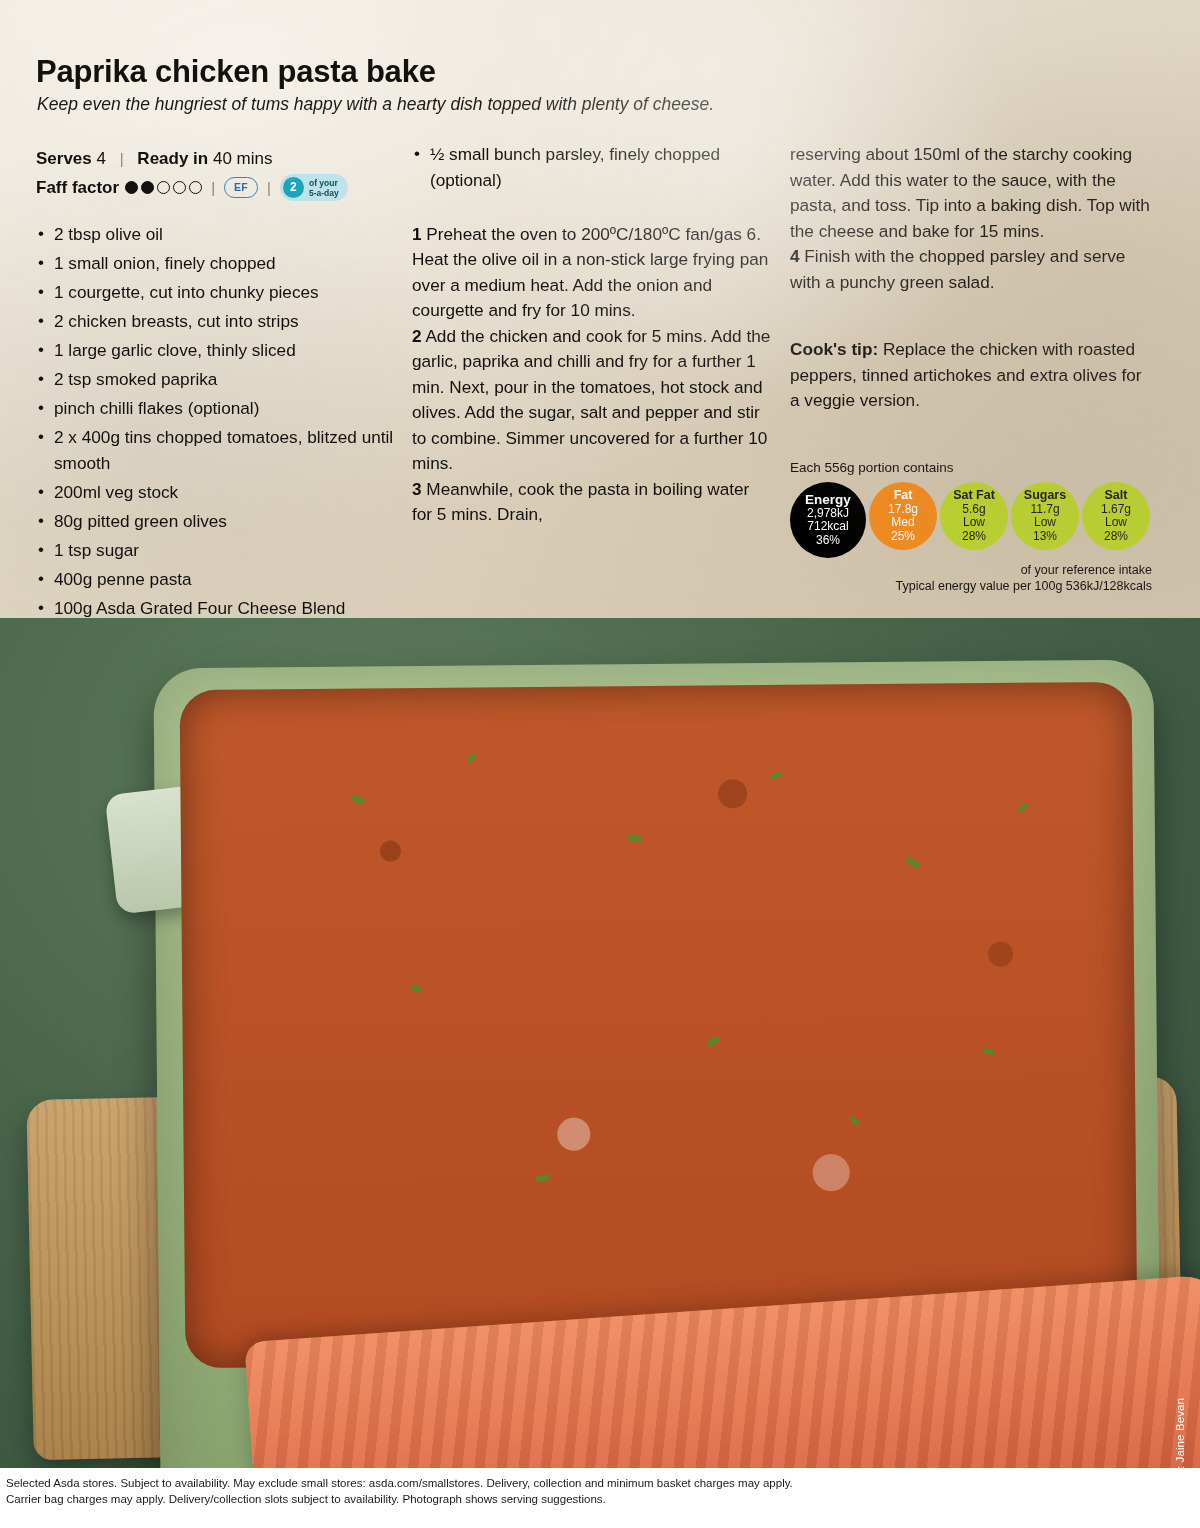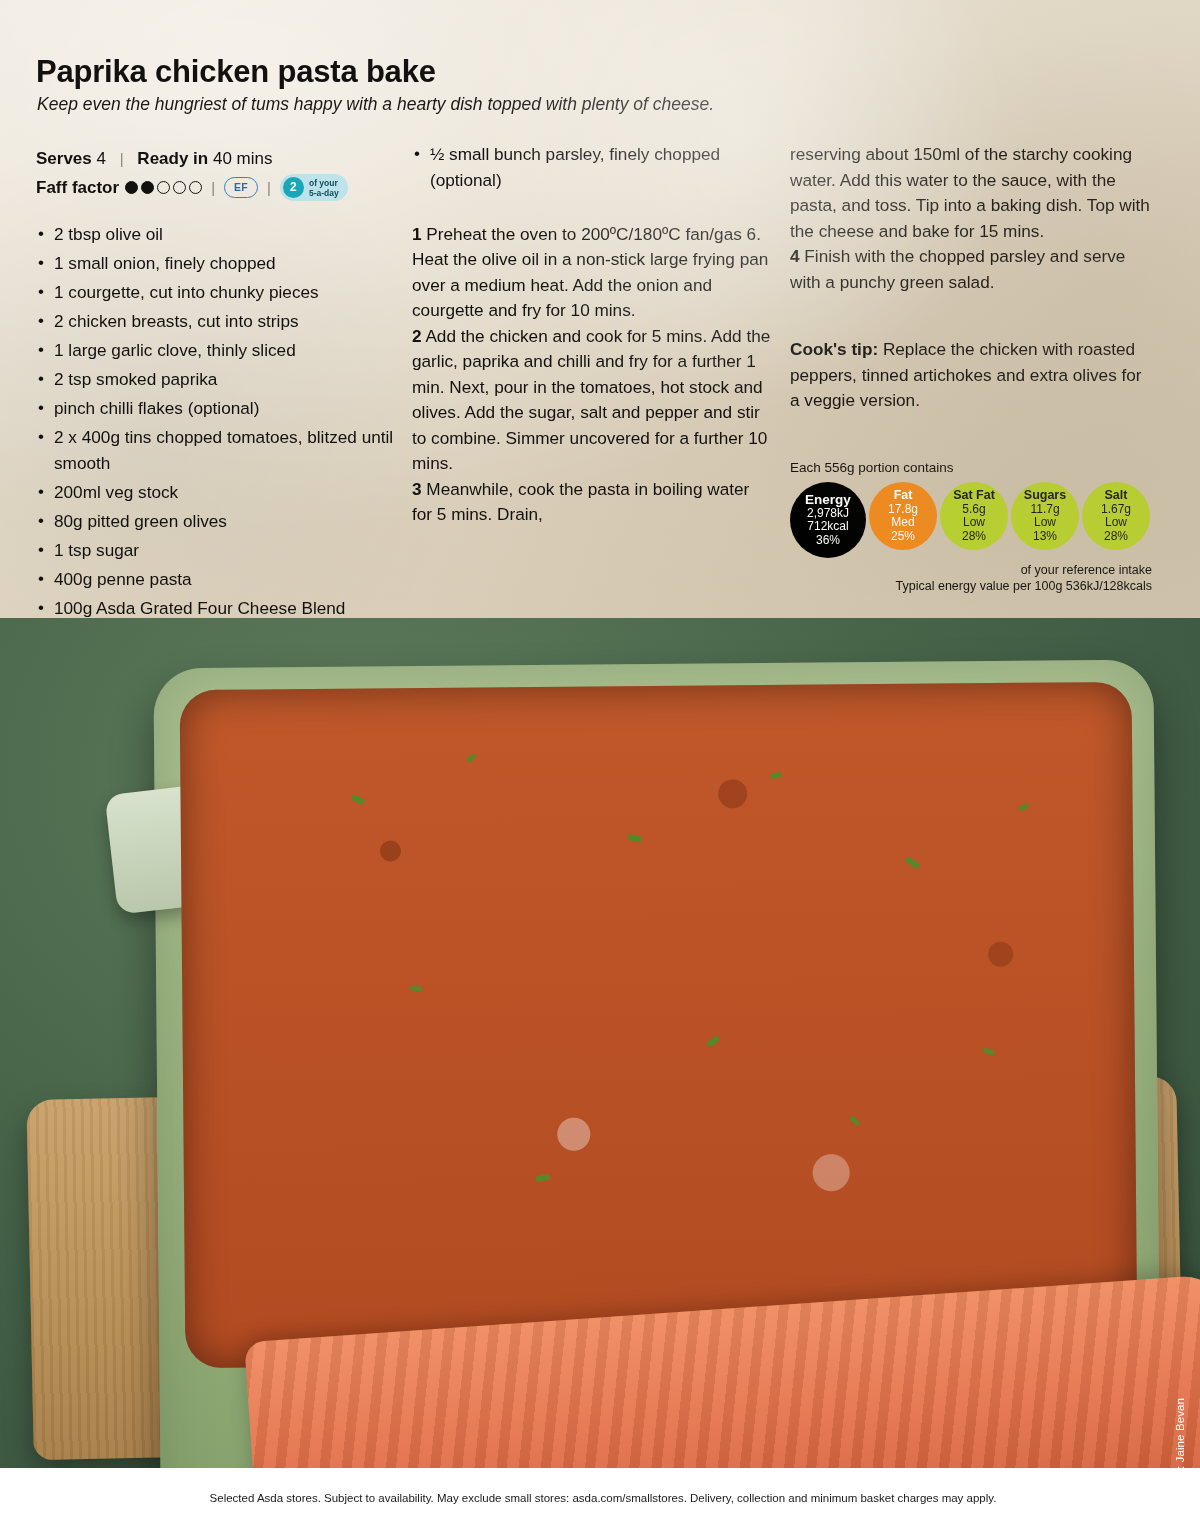--- a/index.html
+++ b/index.html
@@ -264,21 +264,21 @@
     width: 1200px; height: 60px;
     background: #ffffff;
   }
   .footer p {
     margin: 0;
     padding-left: 6px;
     font-size: 11.5px;
     color: #1a1a1a;
     line-height: 16px;
   }
-  .footer .l1 { padding-top: 22px; text-align: center; }
+  .footer .l1 { padding-top: 7px; }
 </style>
 </head>
 <body>
 
 <div class="recipe-panel">
 
   <div class="title">Paprika chicken pasta bake</div>
   <div class="subtitle">Keep even the hungriest of tums happy with a hearty dish topped with plenty of cheese.</div>
 
   <div class="meta">
@@ -404,13 +404,14 @@
       <i class="herb" style="left:37%;top:72%;width:14px;height:6px;transform:rotate(-10deg);"></i>
       <i class="herb" style="left:84%;top:54%;width:12px;height:5px;transform:rotate(18deg);"></i>
     </div>
   </div>
   <div class="cloth"></div>
   <div class="credit">Food styling: Iona Blackshaw, Props: Jaine Bevan</div>
 </div>
 
 <div class="footer">
   <p class="l1">Selected Asda stores. Subject to availability. May exclude small stores: asda.com/smallstores. Delivery, collection and minimum basket charges may apply.</p>
+  <p>Carrier bag charges may apply. Delivery/collection slots subject to availability. Photograph shows serving suggestions.</p>
 </div>
 
 </body></html>

